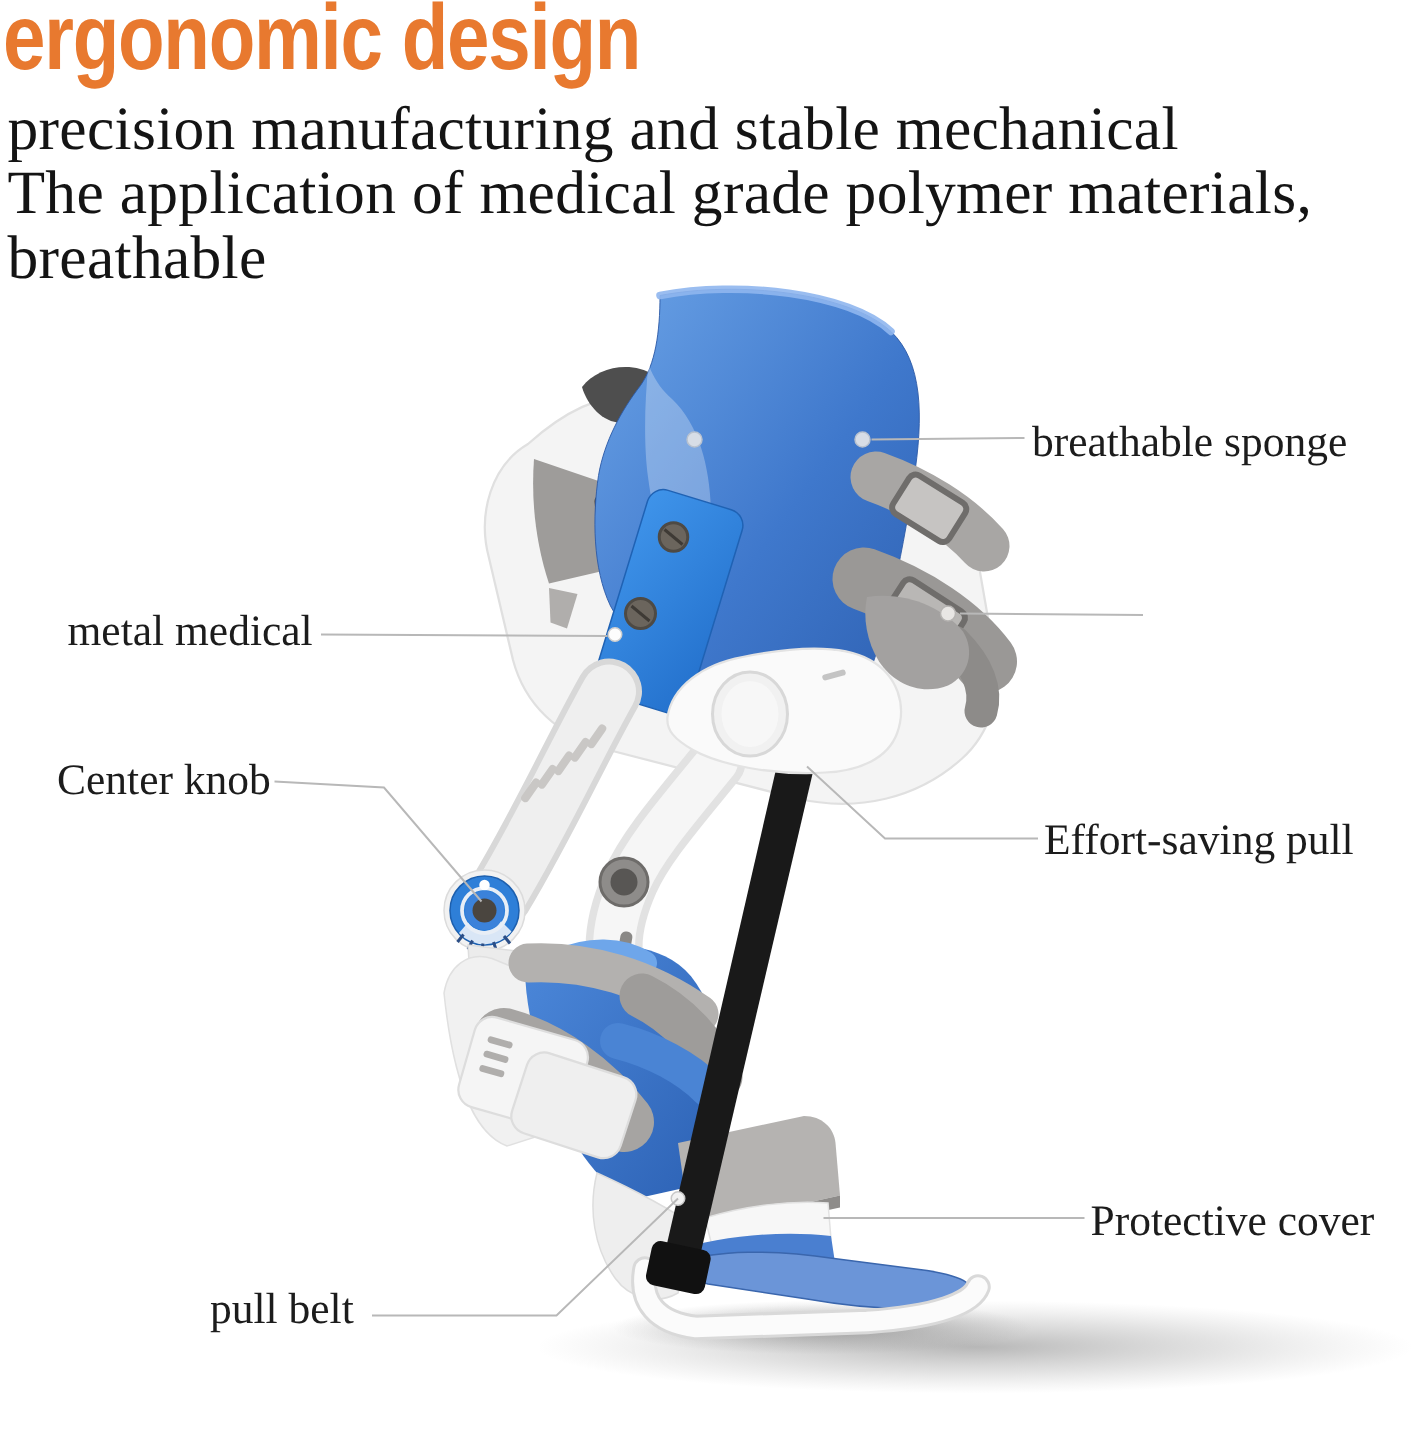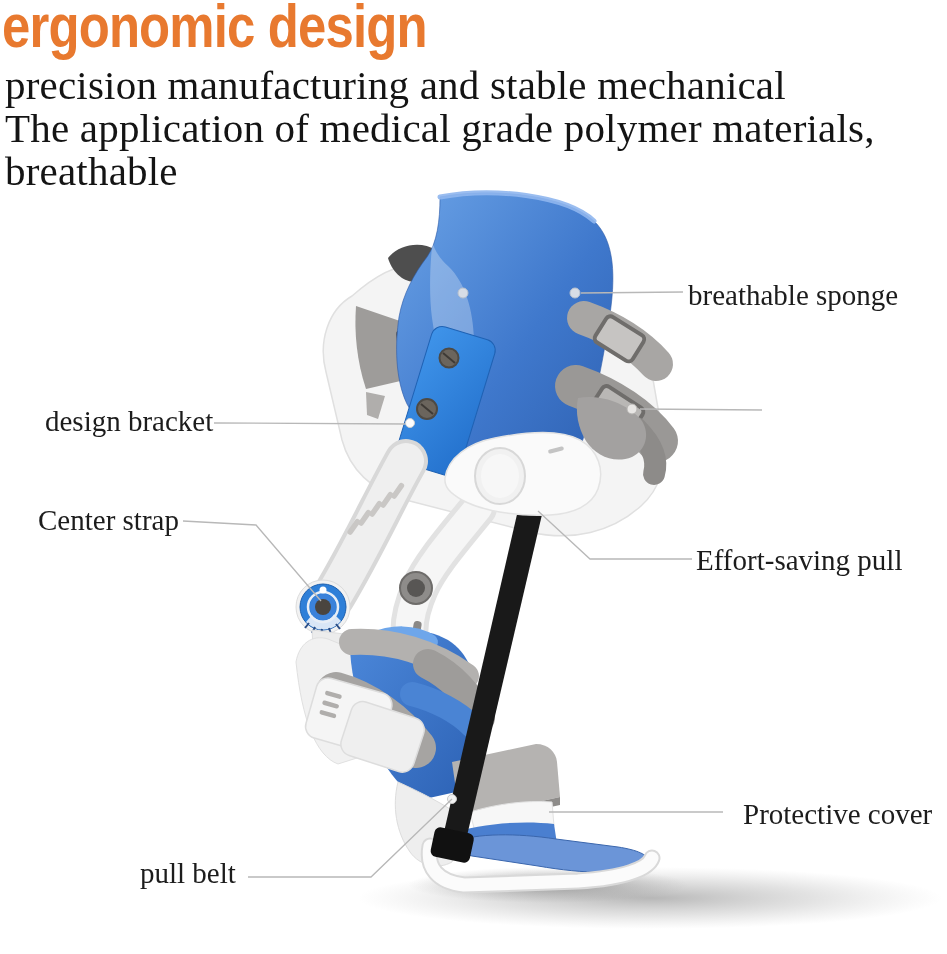--- a/index.html
+++ b/index.html
@@ -211,19 +211,19 @@
       <polyline points="214,423 405,424"></polyline>
       <polyline points="183,521 256,525 321,601"></polyline>
       <polyline points="538,511 590,559 692,559"></polyline>
       <polyline points="549,812 723,812"></polyline>
       <polyline points="248,877 371,877 452,799"></polyline>
     </g>
   </svg>
   </div>
 
   <div class="label" style="left:688px;top:280px">breathable sponge</div>
-  <div class="label" style="left:45px;top:406px">design bracket</div>
-  <div class="label" style="left:38px;top:505px">Center strap</div>
+  <div class="label" style="left:45px;top:406px">metal medical</div>
+  <div class="label" style="left:38px;top:505px">Center knob</div>
   <div class="label" style="left:696px;top:545px">Effort-saving pull</div>
-  <div class="label" style="left:743px;top:799px">Protective cover</div>
+  <div class="label" style="left:727px;top:799px">Protective cover</div>
   <div class="label" style="left:140px;top:858px">pull belt</div>
 
 </div>
 
 </body></html>

